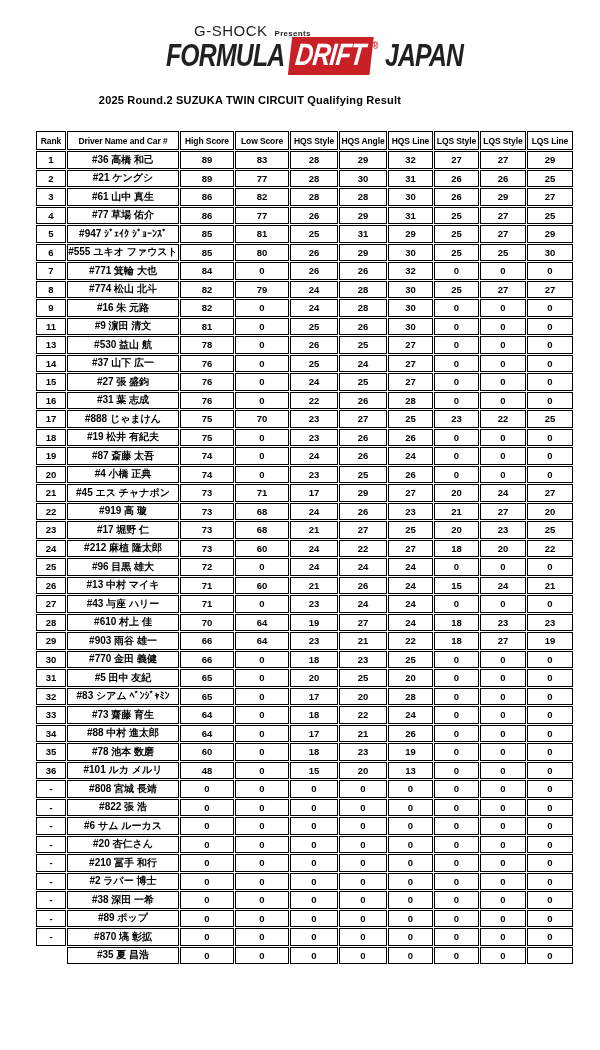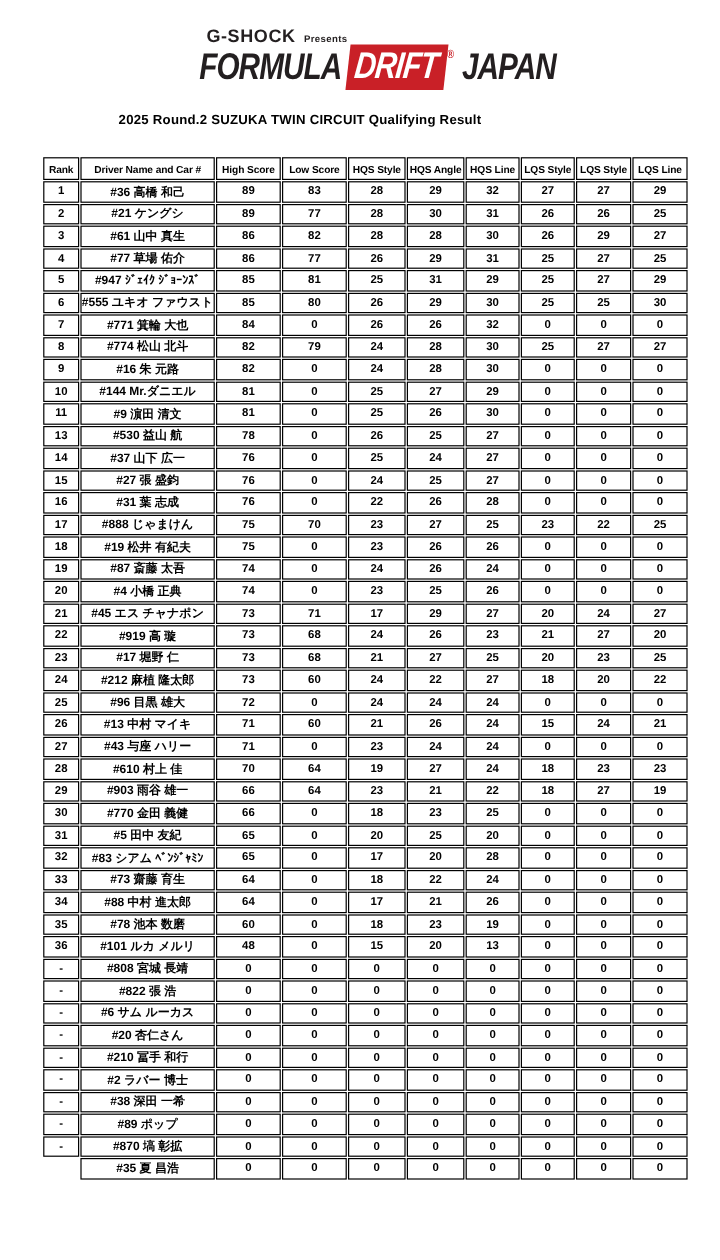--- a/index.html
+++ b/index.html
@@ -10,21 +10,21 @@
   }
   .page { position: relative; width: 600px; height: 1050px; overflow: hidden; }
 
   
   .logo { position: absolute; left: 166px; top: 22px; }
   .logo-top {
     margin-left: 6px;
     display: flex; align-items: baseline; gap: 7px;
     color: #231f20;
   }
-  .gshock { font-size: 15px; font-weight: bold; letter-spacing: 0.5px; }
+  .gshock { font-size: 15px; font-weight: normal; letter-spacing: 0.5px; margin-left: 22px; }
   .presents { font-size: 8px; font-weight: bold; letter-spacing: 0.3px; }
   .logo-main {
     display: flex; align-items: center;
     transform: scaleX(0.80); transform-origin: left center;
     font-style: italic; font-weight: bold; font-size: 31px;
     letter-spacing: -1px; color: #231f20; white-space: nowrap;
     margin-top: 1px; height: 32px;
   }
   .drift-box {
     display: inline-block; margin-left: 7px;
@@ -210,32 +210,20 @@
           <td class="score">82</td>
           <td class="score">0</td>
           <td class="score">24</td>
           <td class="score">28</td>
           <td class="score">30</td>
           <td class="score">0</td>
           <td class="score">0</td>
           <td class="score">0</td>
         </tr>
         <tr>
-          <td class="rank">10</td>
-          <td class="driver">#144 Mr.ダニエル</td>
-          <td class="score">81</td>
-          <td class="score">0</td>
-          <td class="score">25</td>
-          <td class="score">27</td>
-          <td class="score">29</td>
-          <td class="score">0</td>
-          <td class="score">0</td>
-          <td class="score">0</td>
-        </tr>
-        <tr>
           <td class="rank">11</td>
           <td class="driver">#9 濵田 清文</td>
           <td class="score">81</td>
           <td class="score">0</td>
           <td class="score">25</td>
           <td class="score">26</td>
           <td class="score">30</td>
           <td class="score">0</td>
           <td class="score">0</td>
           <td class="score">0</td>

